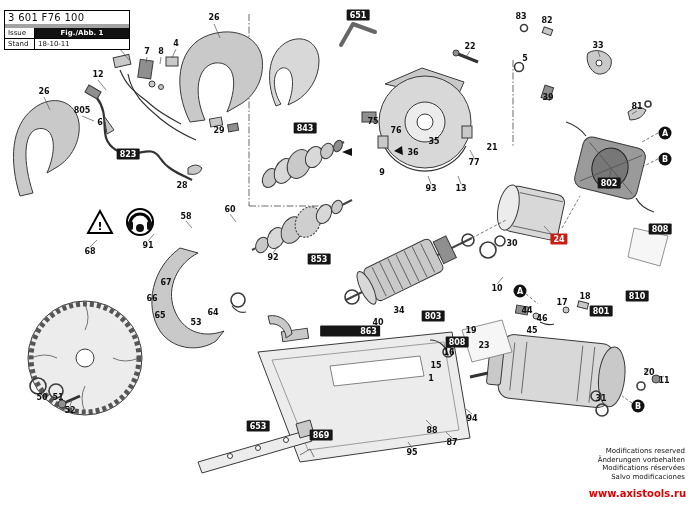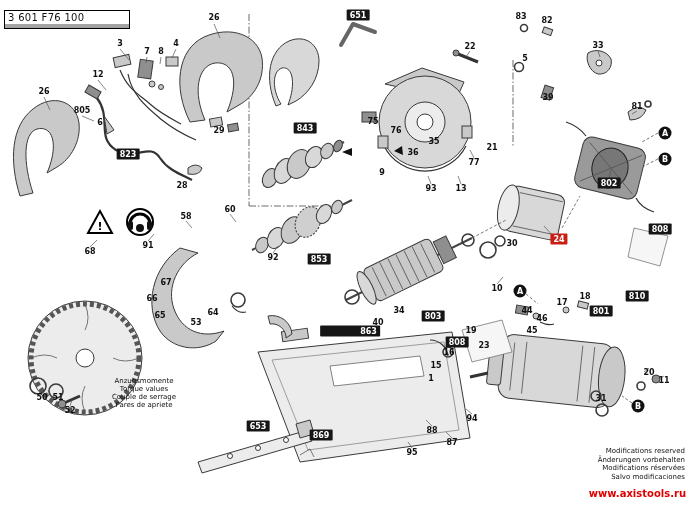--- a/index.html
+++ b/index.html
@@ -288,20 +288,26 @@
     <path class="dlink" d="M658,159 L644,166"></path>
     <path class="dlink" d="M526,294 L538,304"></path>
     <path class="dlink" d="M632,403 L622,396"></path>
     <path class="dlink" d="M472,238 L506,220"></path>
     <path class="dlink" d="M562,228 L580,196"></path>
   </g>
 </svg>
 
 <div class="hdr">
   <div class="hdr-top">3 601 F76 100</div>
+  <div class="hdr-grid">
+    <div class="hdr-cell l bb">Issue</div>
+    <div class="hdr-cell bb hdr-fig">Fig./Abb. 1</div>
+    <div class="hdr-cell l">Stand</div>
+    <div class="hdr-cell">18-10-11</div>
+  </div>
 </div>
 
 <div id="callout-layer">
     <div class="callout plain" style="left: 214px; top: 18px;">26</div>
     <div class="callout box" style="left: 358px; top: 15px;">651</div>
     <div class="callout plain" style="left: 521px; top: 17px;">83</div>
     <div class="callout plain" style="left: 547px; top: 21px;">82</div>
     <div class="callout plain" style="left: 470px; top: 47px;">22</div>
     <div class="callout plain" style="left: 525px; top: 59px;">5</div>
     <div class="callout plain" style="left: 598px; top: 46px;">33</div>
@@ -373,26 +379,20 @@
     <div class="callout plain" style="left: 649px; top: 373px;">20</div>
     <div class="callout plain" style="left: 664px; top: 381px;">11</div>
     <div class="callout plain" style="left: 601px; top: 399px;">31</div>
     <div class="callout marker" style="left: 665px; top: 133px;">A</div>
     <div class="callout marker" style="left: 665px; top: 159px;">B</div>
     <div class="callout marker" style="left: 520px; top: 291px;">A</div>
     <div class="callout marker" style="left: 638px; top: 406px;">B</div>
   </div>
 
 <div class="torque">
-  <div class="torque-titles" id="torque-titles">
-      <div>Anzugsmomente</div>
-      <div>Torque values</div>
-      <div>Couple de serrage</div>
-      <div>Pares de apriete</div>
-    </div>
 </div>
 
 <div class="notes" id="footer-notes">
     <div>Modifications reserved</div>
     <div>Änderungen vorbehalten</div>
     <div>Modifications réservées</div>
     <div>Salvo modificaciones</div>
   </div>
 <div class="site">www.axistools.ru</div>
 

